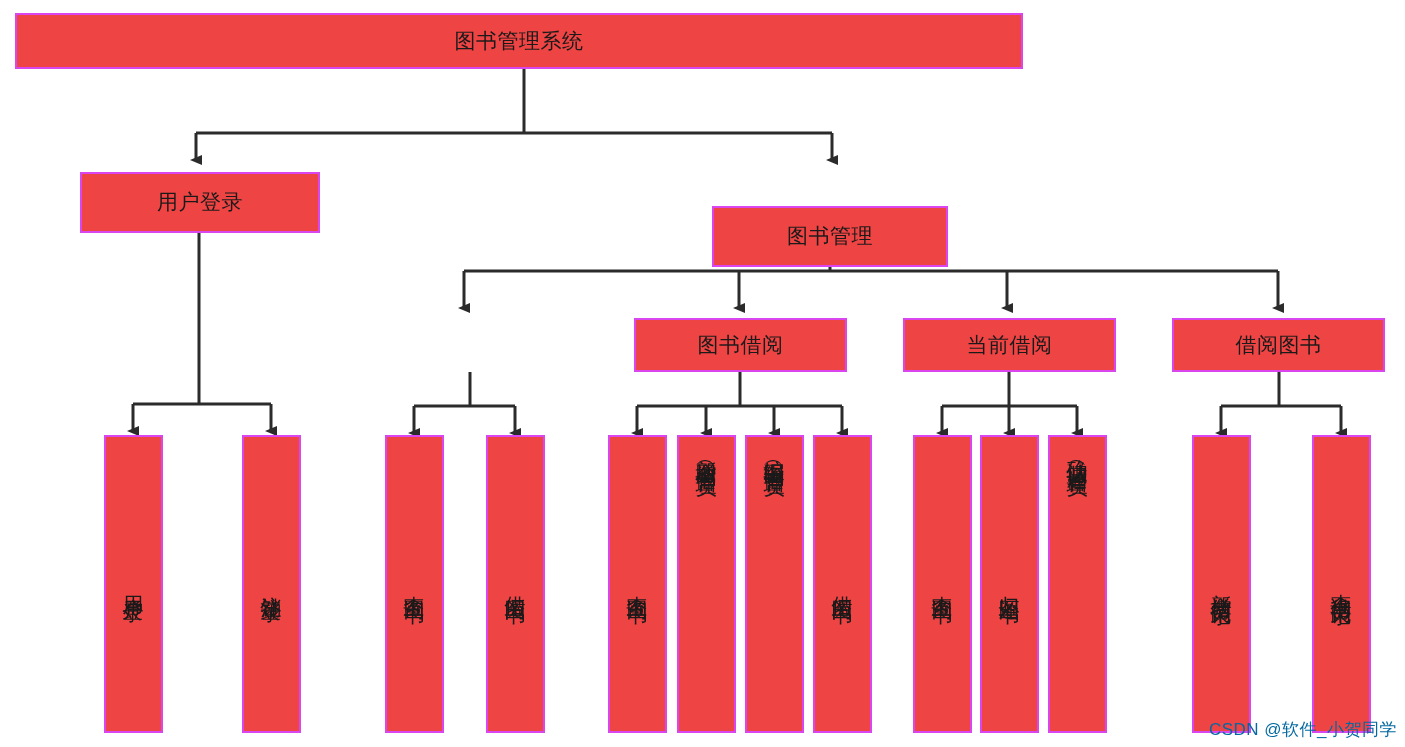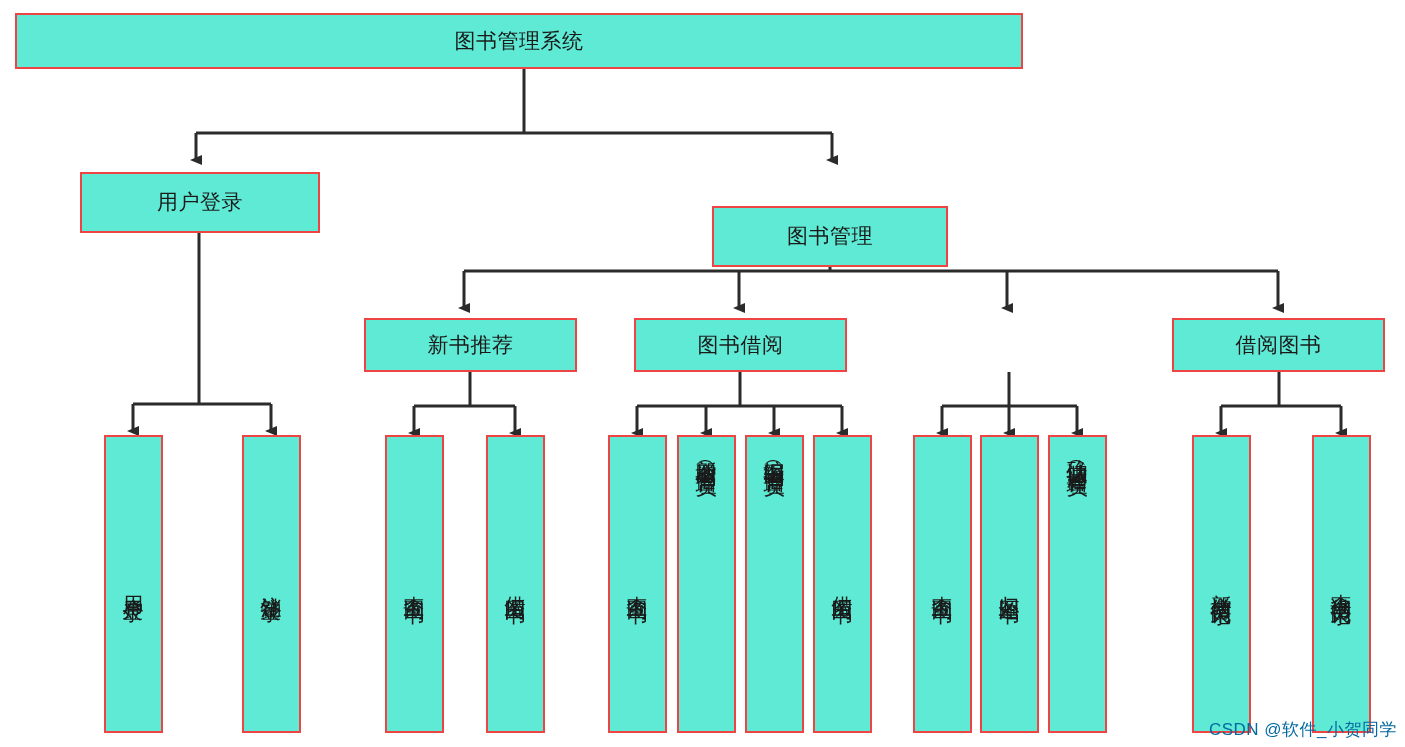--- a/index.html
+++ b/index.html
@@ -21,22 +21,22 @@
     position: absolute;
     left: 0;
     top: 0;
     width: 1405px;
     height: 747px;
     pointer-events: none;
   }
   .node {
     position: absolute;
     box-sizing: border-box;
-    background: #5eead4;
-    border: 2px solid #ef4444;
+    background: #ef4444;
+    border: 2px solid #d946ef;
     display: flex;
     align-items: center;
     justify-content: center;
     color: #1a1a1a;
   }
   .node .lbl {
     display: block;
     text-align: center;
     line-height: 1.18;
     white-space: nowrap;
@@ -132,26 +132,26 @@
     <span class="lbl">图书管理系统</span>
   </div>
 
   <div class="node h" style="left:80px; top:172px; width:240px; height:61px;">
     <span class="lbl">用户登录</span>
   </div>
   <div class="node h" style="left:712px; top:172px; width:236px; height:61px;margin-top:34px;">
     <span class="lbl">图书管理</span>
   </div>
 
-  <div class="node h" style="left:364px; top:318px; width:213px; height:54px;">
-    <span class="lbl">新书推荐</span>
-  </div>
   <div class="node h" style="left:634px; top:318px; width:213px; height:54px;">
     <span class="lbl">图书借阅</span>
   </div>
+  <div class="node h" style="left:903px; top:318px; width:213px; height:54px;">
+    <span class="lbl">当前借阅</span>
+  </div>
   <div class="node h" style="left:1172px; top:318px; width:213px; height:54px;">
     <span class="lbl">借阅图书</span>
   </div>
 
   <div class="node v mid" style="left:104px; top:435px; width:59px; height:298px;">
     <span class="lbl">用户登录</span>
   </div>
   <div class="node v mid" style="left:242px; top:435px; width:59px; height:298px;">
     <span class="lbl">注销登录</span>
   </div>

